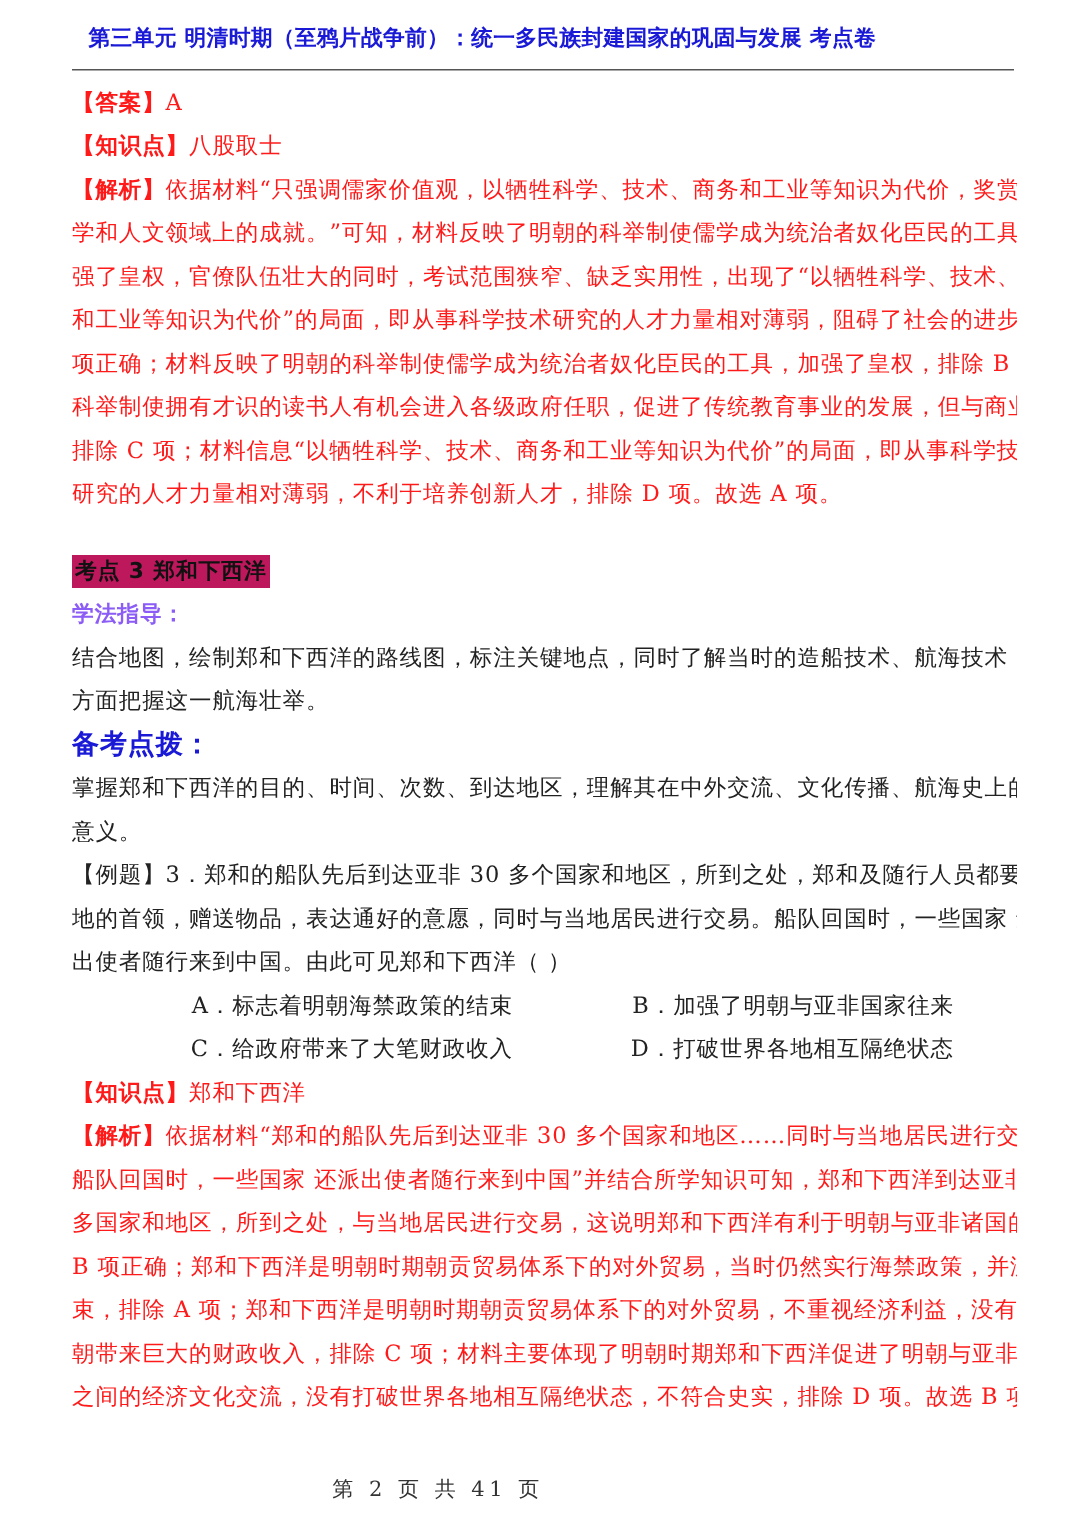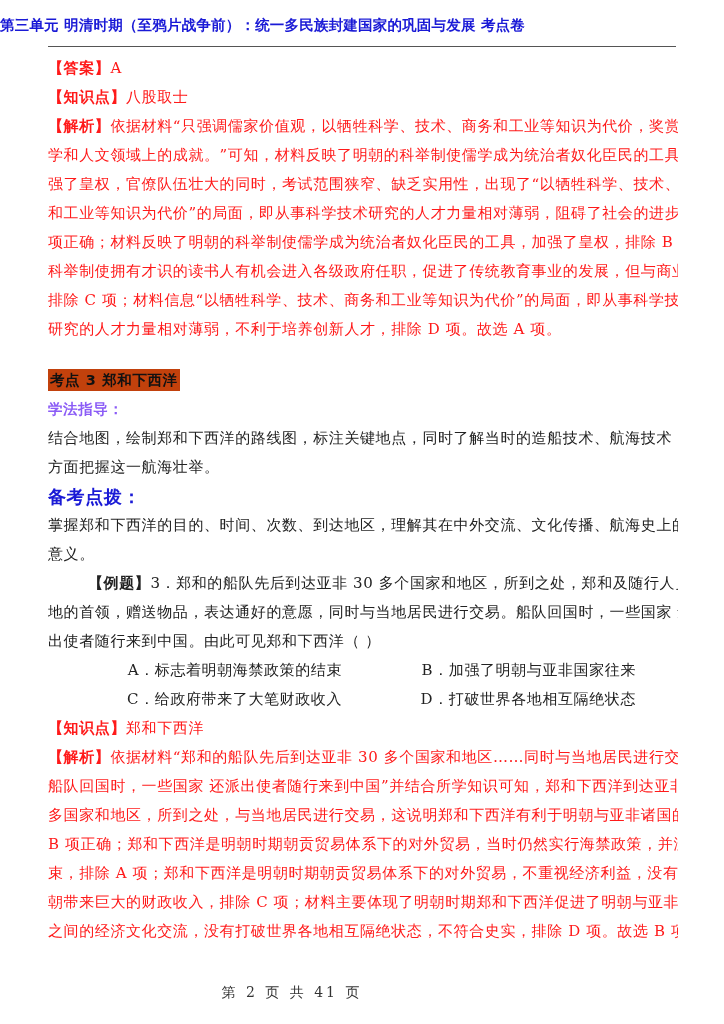--- a/index.html
+++ b/index.html
@@ -12,21 +12,21 @@
     height: 1024px;
     position: relative;
     overflow: hidden;
     font-family: "DejaVu Serif", "Liberation Serif", serif;
   }
   .header-title {
     position: absolute;
     top: 16px;
     left: 0;
     width: 584px;
-    text-align: left;
+    text-align: right;
     font-family: "DejaVu Sans", "Liberation Sans", sans-serif;
     font-weight: bold;
     font-size: 14.5px;
     color: #1a1ad6;
     letter-spacing: 0.2px;
   }
   .header-rule {
     position: absolute;
     top: 46px;
     left: 48px;
@@ -44,24 +44,24 @@
     font-size: 15px;
     line-height: 29px;
     height: 29px;
     white-space: nowrap;
     overflow: hidden;
     letter-spacing: 0.6px;
   }
   .red { color: #ff1a1a; }
   .dark { color: #222; }
   .bracket { color: #ff1a1a; font-weight: bold; }
-  .bracket-dark { color: #222; font-weight: bold; margin-left: 40px; }
+  .bracket-dark { color: #222; font-weight: normal; }
   .section-tag {
     display: inline-block;
-    background: #c2410c;
+    background: #be185d;
     color: #111;
     font-family: "DejaVu Sans", "Liberation Sans", sans-serif;
     font-weight: bold;
     font-size: 14.5px;
     line-height: 22px;
     padding: 0 2px;
   }
   .sub-red {
     color: #8b5cf6;
     font-family: "DejaVu Sans", "Liberation Sans", sans-serif;

